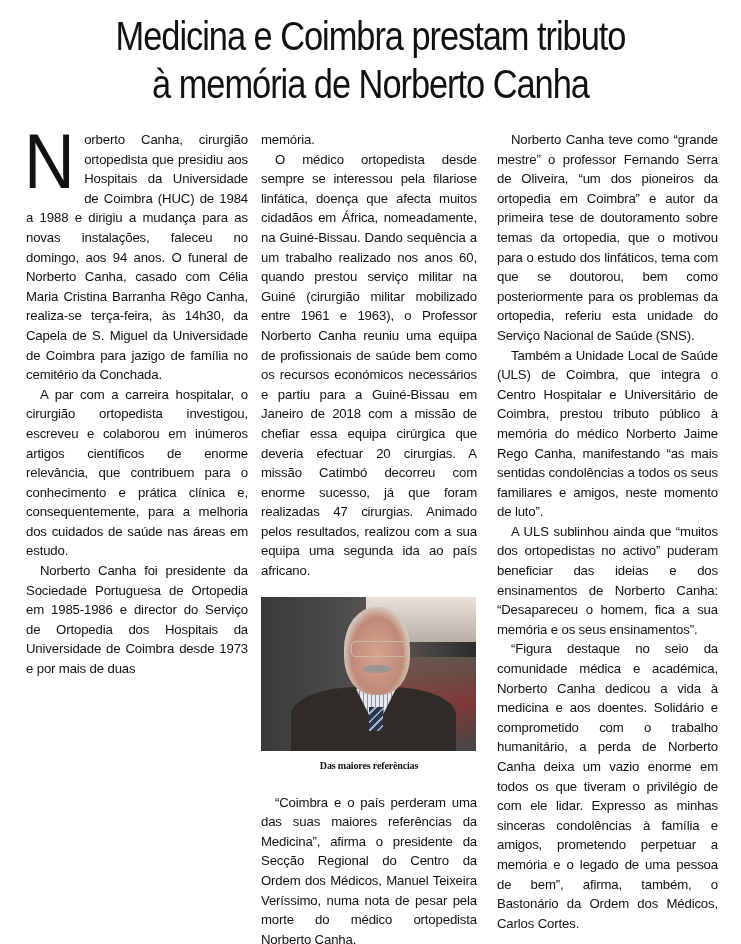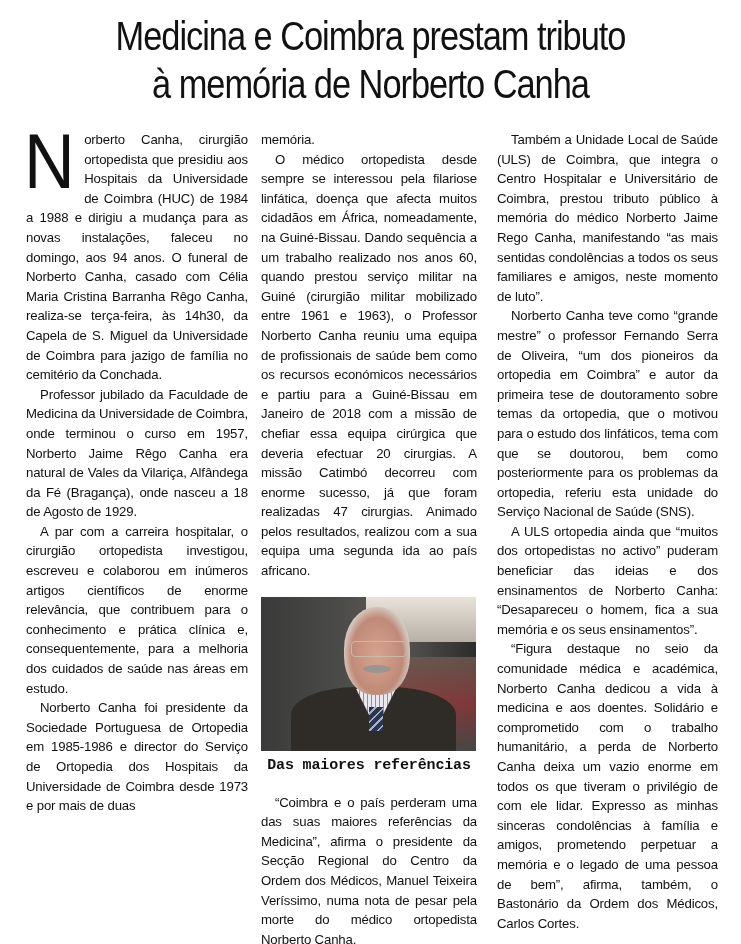--- a/index.html
+++ b/index.html
@@ -14,36 +14,35 @@
   .dropcap { float:left; font-family:"Liberation Sans", sans-serif; font-size:78px; line-height:56px; height:56px; margin:3px 4px 0 -2px; color:#111; transform:scaleX(0.9); transform-origin:left top; }
   .photo { position:relative; width:215px; height:154px; margin:16px 0 6px 0; background:linear-gradient(90deg,#3a3a3a 0%,#4a4a48 35%,#5e5a55 60%,#2c2c2c 100%); overflow:hidden; }
   .photo .ceiling { position:absolute; right:0; top:0; width:110px; height:45px; background:linear-gradient(180deg,#e8e2d8,#b8b0a6); }
   .photo .crowd { position:absolute; right:0; top:60px; width:90px; height:94px; background:linear-gradient(180deg,#6a5a50,#8c3a3a 50%,#4a4a4a); opacity:0.85; }
   .photo .head { position:absolute; left:83px; top:10px; width:66px; height:88px; border-radius:48% 48% 44% 44%; background:radial-gradient(ellipse at 50% 55%,#d8a48e 0%,#c08a78 55%,#d9d4cc 75%,#bdb6ac 100%); }
   .photo .glasses { position:absolute; left:90px; top:44px; width:54px; height:14px; border:1.5px solid #c8bca8; border-radius:4px; }
   .photo .mustache { position:absolute; left:102px; top:68px; width:28px; height:8px; border-radius:50%; background:#9a9590; }
   .photo .jacket { position:absolute; left:30px; top:90px; width:165px; height:70px; border-radius:40% 40% 0 0; background:#2f2c28; }
   .photo .shirt { position:absolute; left:95px; top:92px; width:40px; height:40px; clip-path:polygon(0 0,100% 0,50% 100%); background:repeating-linear-gradient(90deg,#e8e8ee 0 3px,#8a90a8 3px 4px); }
   .photo .tie { position:absolute; left:108px; top:110px; width:14px; height:24px; background:repeating-linear-gradient(135deg,#2a3650 0 4px,#a8b0c8 4px 6px); }
-  .caption { text-align:center; font-weight:bold; font-size:15px; line-height:18px; margin:2px 0 18px 0; text-indent:0; font-family:Liberation Mono, monospace; }
+  .caption { text-align:center; font-weight:bold; font-size:10px; line-height:18px; margin:2px 0 18px 0; text-indent:0; font-family:Liberation Serif, serif; }
   .footer-link { position:absolute; left:388px; top:952px; font-family:"Liberation Sans", sans-serif; font-size:9px; font-weight:bold; letter-spacing:-0.2px; text-decoration:underline; }
   .footer-link .red { color:#e8352b; }
   .footer-link .blue { color:#1a9be0; }
 </style>
 </head>
 <body>
 
 <div class="headline">
   <div>Medicina e Coimbra prestam tributo</div>
   <div>à memória de Norberto Canha</div>
 </div>
 
 <div class="col" id="col1">
   <p class="noindent"><span class="dropcap">N</span><span>orberto Canha, cirurgião ortopedista que presidiu aos Hospitais da Universidade de Coimbra (HUC) de 1984 a 1988 e dirigiu a mudança para as novas instalações, faleceu no domingo, aos 94 anos. O funeral de Norberto Canha, casado com Célia Maria Cristina Barranha Rêgo Canha, realiza-se terça-feira, às 14h30, da Capela de S. Miguel da Universidade de Coimbra para jazigo de família no cemitério da Conchada.</span></p>
-  <p>Professor jubilado da Faculdade de Medicina da Universidade de Coimbra, onde terminou o curso em 1957, Norberto Jaime Rêgo Canha era natural de Vales da Vilariça, Alfândega da Fé (Bragança), onde nasceu a 18 de Agosto de 1929.</p>
   <p>A par com a carreira hospitalar, o cirurgião ortopedista investigou, escreveu e colaborou em inúmeros artigos científicos de enorme relevância, que contribuem para o conhecimento e prática clínica e, consequentemente, para a melhoria dos cuidados de saúde nas áreas em estudo.</p>
   <p>Norberto Canha foi presidente da Sociedade Portuguesa de Ortopedia em 1985-1986 e director do Serviço de Ortopedia dos Hospitais da Universidade de Coimbra desde 1973 e por mais de duas</p>
 </div>
 
 <div class="col" id="col2">
   <p class="noindent">memória.</p>
   <p>O médico ortopedista desde sempre se interessou pela filariose linfática, doença que afecta muitos cidadãos em África, nomeadamente, na Guiné-Bissau. Dando sequência a um trabalho realizado nos anos 60, quando prestou serviço militar na Guiné (cirurgião militar mobilizado entre 1961 e 1963), o Professor Norberto Canha reuniu uma equipa de profissionais de saúde bem como os recursos económicos necessários e partiu para a Guiné-Bissau em Janeiro de 2018 com a missão de chefiar essa equipa cirúrgica que deveria efectuar 20 cirurgias. A missão Catimbó decorreu com enorme sucesso, já que foram realizadas 47 cirurgias. Animado pelos resultados, realizou com a sua equipa uma segunda ida ao país africano.</p>
   <div class="photo">
     <div class="ceiling"></div>
     <div class="crowd"></div>
@@ -52,22 +51,22 @@
     <div class="tie"></div>
     <div class="head"></div>
     <div class="glasses"></div>
     <div class="mustache"></div>
   </div>
   <div class="caption">Das maiores referências</div>
   <p>“Coimbra e o país perderam uma das suas maiores referências da Medicina”, afirma o presidente da Secção Regional do Centro da Ordem dos Médicos, Manuel Teixeira Veríssimo, numa nota de pesar pela morte do médico ortopedista Norberto Canha.</p>
 </div>
 
 <div class="col" id="col3">
+  <p>Norberto Canha teve como “grande mestre” o professor Fernando Serra de Oliveira, “um dos pioneiros da ortopedia em Coimbra” e autor da primeira tese de doutoramento sobre temas da ortopedia, que o motivou para o estudo dos linfáticos, tema com que se doutorou, bem como posteriormente para os problemas da ortopedia, referiu esta unidade do Serviço Nacional de Saúde (SNS).</p>
   <p>Também a Unidade Local de Saúde (ULS) de Coimbra, que integra o Centro Hospitalar e Universitário de Coimbra, prestou tributo público à memória do médico Norberto Jaime Rego Canha, manifestando “as mais sentidas condolências a todos os seus familiares e amigos, neste momento de luto”.</p>
-  <p>Norberto Canha teve como “grande mestre” o professor Fernando Serra de Oliveira, “um dos pioneiros da ortopedia em Coimbra” e autor da primeira tese de doutoramento sobre temas da ortopedia, que o motivou para o estudo dos linfáticos, tema com que se doutorou, bem como posteriormente para os problemas da ortopedia, referiu esta unidade do Serviço Nacional de Saúde (SNS).</p>
-  <p>A ULS ortopedia ainda que “muitos dos ortopedistas no activo” puderam beneficiar das ideias e dos ensinamentos de Norberto Canha: “Desapareceu o homem, fica a sua memória e os seus ensinamentos”.</p>
+  <p>A ULS sublinhou ainda que “muitos dos ortopedistas no activo” puderam beneficiar das ideias e dos ensinamentos de Norberto Canha: “Desapareceu o homem, fica a sua memória e os seus ensinamentos”.</p>
   <p>“Figura destaque no seio da comunidade médica e académica, Norberto Canha dedicou a vida à medicina e aos doentes. Solidário e comprometido com o trabalho humanitário, a perda de Norberto Canha deixa um vazio enorme em todos os que tiveram o privilégio de com ele lidar. Expresso as minhas sinceras condolências à família e amigos, prometendo perpetuar a memória e o legado de uma pessoa de bem”, afirma, também, o Bastonário da Ordem dos Médicos, Carlos Cortes.</p>
 </div>
 
 <div class="footer-link">
   <span class="red">PODE TAMBÉM CONSULTAR ESTA NOTÍCIA NO SITE DO ‘CAMPEÃO’.</span>
   <span class="blue">AQUI</span>
 </div>
 
 </body></html>

